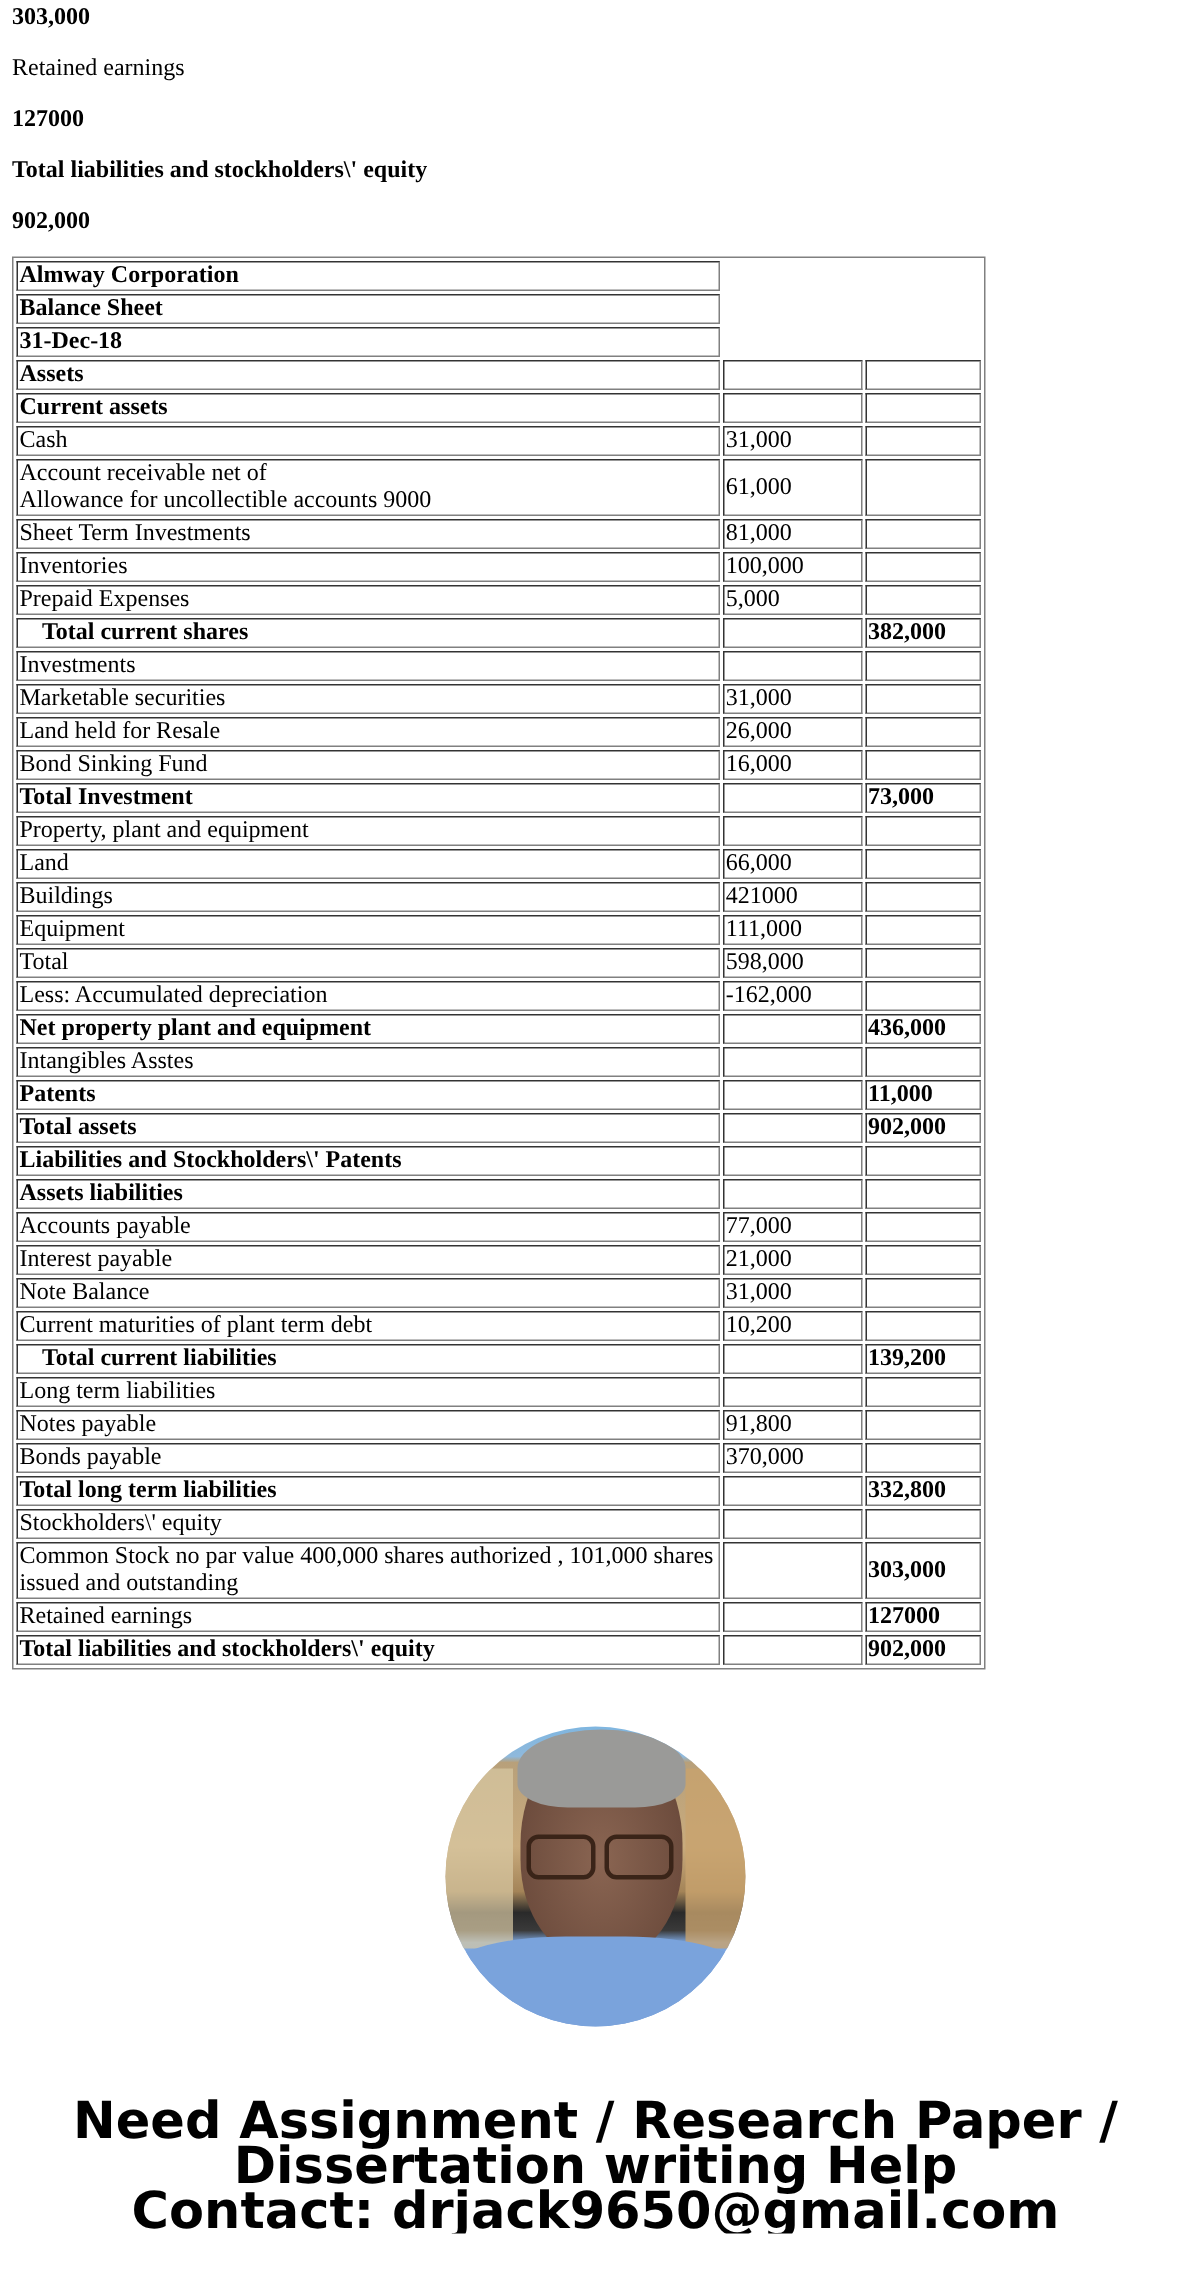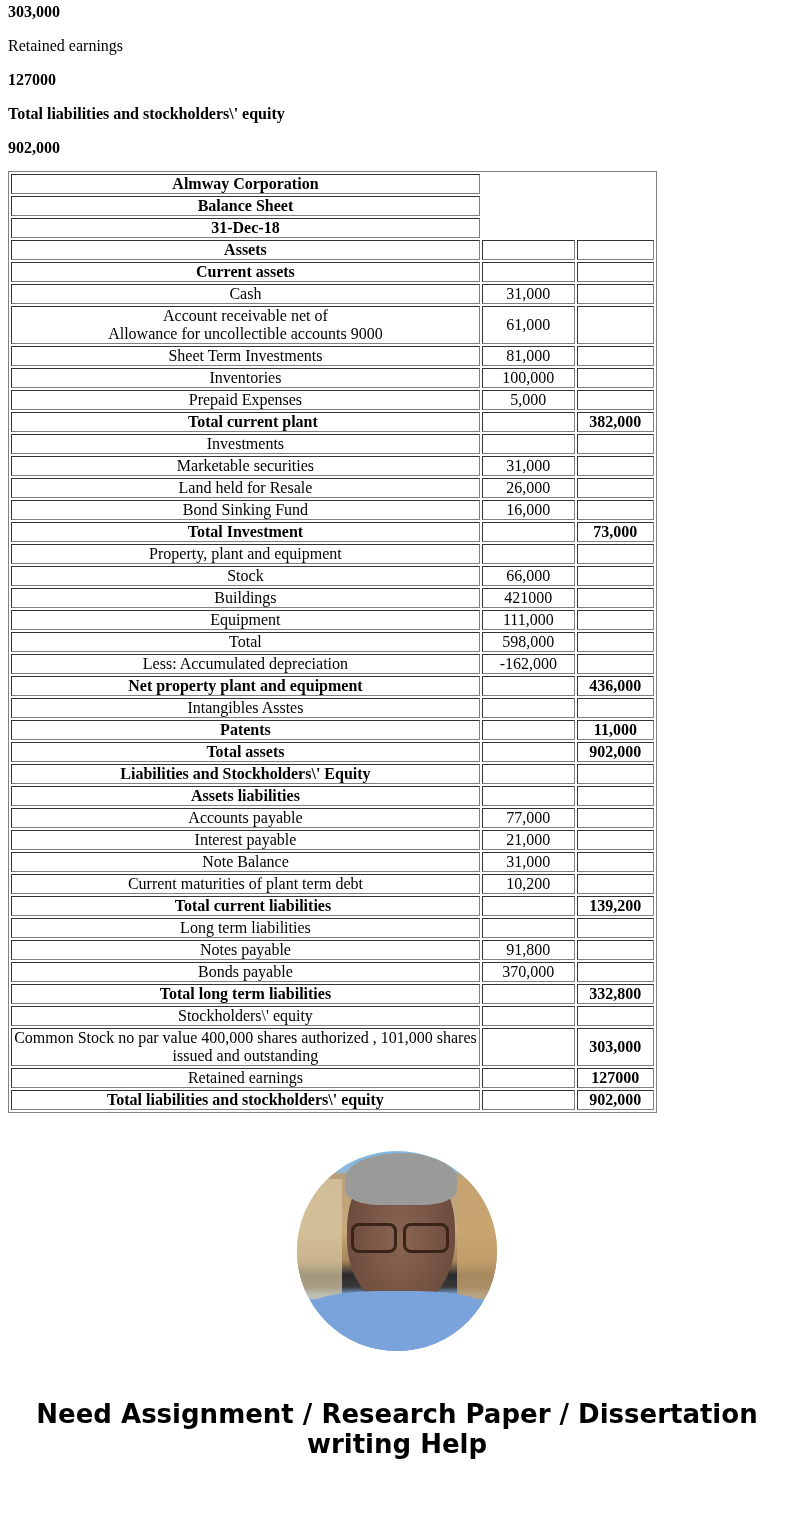--- a/index.html
+++ b/index.html
@@ -14,21 +14,20 @@
     .pre-block p { margin: 0 0 16px 8px; line-height: 18px; }
     .pre-block p.bold { font-weight: bold; }
 
     table.bs {
       margin-left: 8px;
       border: 1px solid #808080;
       border-collapse: separate;
       border-spacing: 2px;
       width: 649px;
       margin-top: -2px;
-      text-align: center;
     }
     table.bs td {
       border: 1px solid #808080;
       border-top-color: #333;
       border-left-color: #333;
       padding: 0 1px;
       line-height: 18px;
       height: 18px;
       vertical-align: middle;
     }
@@ -71,21 +70,21 @@
       position: absolute; left: 0; bottom: 0; width: 200px; height: 60px;
       background: #7aa3dc;
       border-radius: 40% 40% 0 0;
     }
 
     .promo {
       margin-top: 48px;
       text-align: center;
       font-family: "DejaVu Sans", sans-serif;
       font-weight: bold;
-      font-size: 26px;
+      font-size: 34px;
       line-height: 30px;
       color: #000;
       padding: 0 20px;
     }
   </style>
 </head>
 <body>
 
 <div class="pre-block">
   <p class="bold">303,000</p>
@@ -136,21 +135,21 @@
         <td class="c0">Inventories</td>
         <td class="c1">100,000</td>
         <td class="c2 b"></td>
       </tr>
       <tr>
         <td class="c0">Prepaid Expenses</td>
         <td class="c1">5,000</td>
         <td class="c2 b"></td>
       </tr>
       <tr>
-        <td class="c0 b indent">Total current plant</td>
+        <td class="c0 b indent">Total current shares</td>
         <td class="c1"></td>
         <td class="c2 b">382,000</td>
       </tr>
       <tr>
         <td class="c0">Investments</td>
         <td class="c1"></td>
         <td class="c2 b"></td>
       </tr>
       <tr>
         <td class="c0">Marketable securities</td>
@@ -171,21 +170,21 @@
         <td class="c0 b">Total Investment</td>
         <td class="c1"></td>
         <td class="c2 b">73,000</td>
       </tr>
       <tr>
         <td class="c0">Property, plant and equipment</td>
         <td class="c1"></td>
         <td class="c2 b"></td>
       </tr>
       <tr>
-        <td class="c0">Stock</td>
+        <td class="c0">Land</td>
         <td class="c1">66,000</td>
         <td class="c2 b"></td>
       </tr>
       <tr>
         <td class="c0">Buildings</td>
         <td class="c1">421000</td>
         <td class="c2 b"></td>
       </tr>
       <tr>
         <td class="c0">Equipment</td>
@@ -216,21 +215,21 @@
         <td class="c0 b">Patents</td>
         <td class="c1"></td>
         <td class="c2 b">11,000</td>
       </tr>
       <tr>
         <td class="c0 b">Total assets</td>
         <td class="c1"></td>
         <td class="c2 b">902,000</td>
       </tr>
       <tr>
-        <td class="c0 b">Liabilities and Stockholders\' Equity</td>
+        <td class="c0 b">Liabilities and Stockholders\' Patents</td>
         <td class="c1"></td>
         <td class="c2 b"></td>
       </tr>
       <tr>
         <td class="c0 b">Assets liabilities</td>
         <td class="c1"></td>
         <td class="c2 b"></td>
       </tr>
       <tr>
         <td class="c0">Accounts payable</td>
@@ -307,13 +306,14 @@
     <div class="head"></div>
     <div class="hair"></div>
     <div class="glass-l"></div>
     <div class="glass-r"></div>
     <div class="shirt"></div>
   </div>
 </div>
 
 <div class="promo">
   <div>Need Assignment / Research Paper / Dissertation writing Help</div>
+  <div>Contact: drjack9650@gmail.com</div>
 </div>
 
 </body></html>

